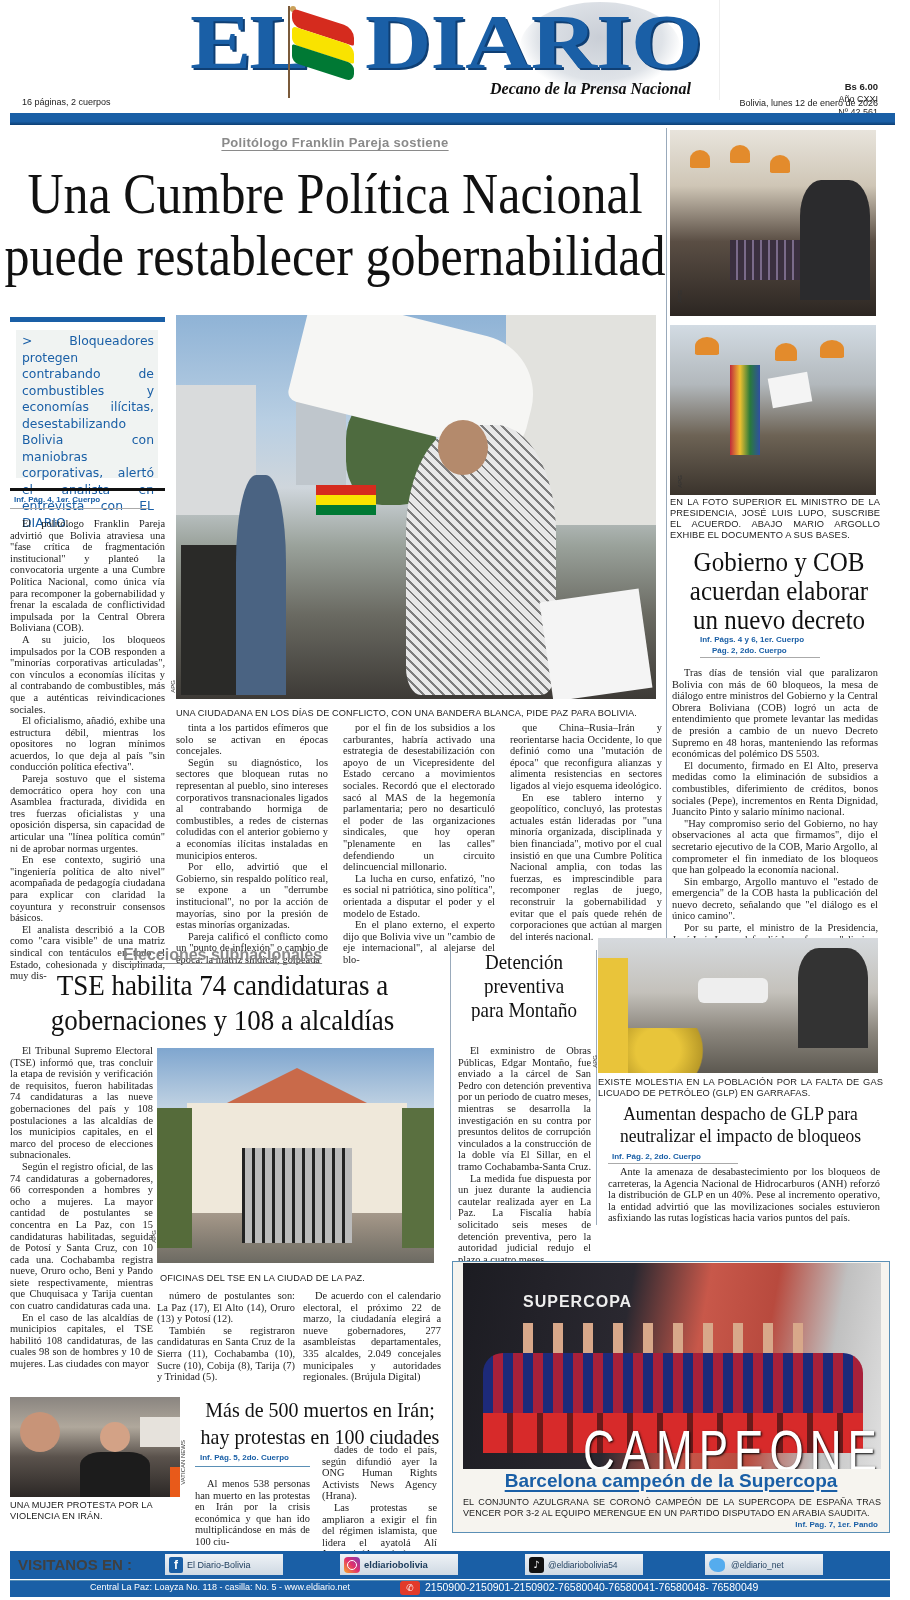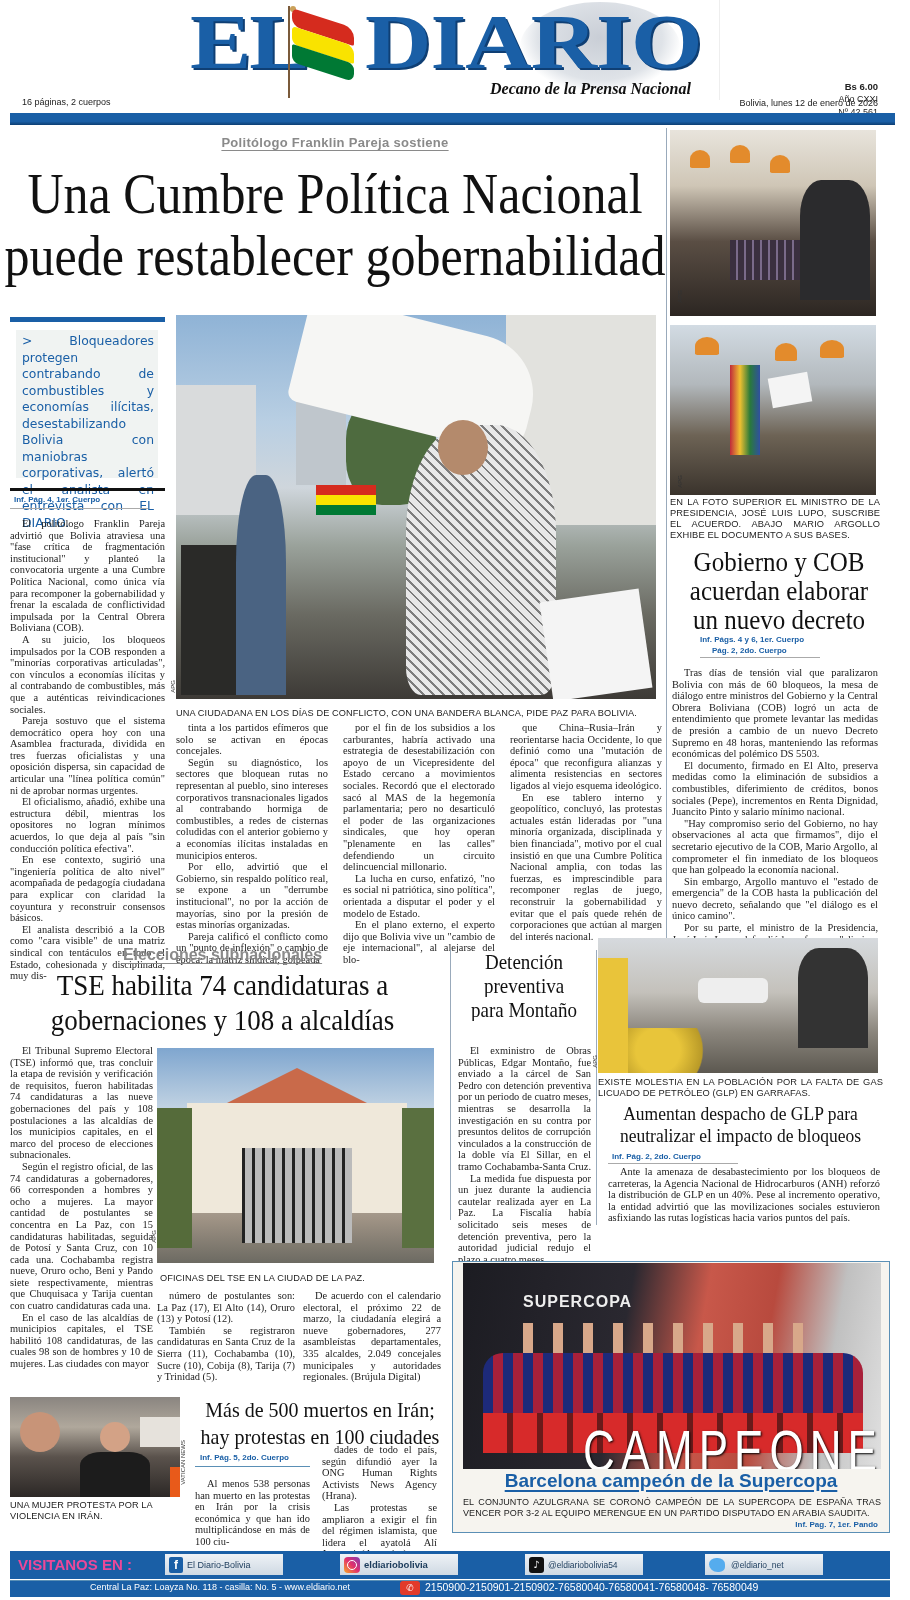--- a/index.html
+++ b/index.html
@@ -52,22 +52,22 @@
 <div class="abs" style="left:10px;top:317px;width:155px;height:5px;background:#1a5fa6"></div>
 <div class="abs" style="left:16px;top:330px;width:142px;height:148px;background:#f0f3f2;padding:6px 6px"></div>
 <div class="abs" style="left:22px;top:333px;width:132px;font-family:'DejaVu Sans',sans-serif;font-size:12.4px;line-height:16.5px;color:#1a5fa6;text-align:justify;hyphens:auto">&gt; Bloqueadores protegen contrabando de combustibles y economías ilícitas, desestabilizando Bolivia con maniobras corporativas, alertó el analista en entrevista con EL DIARIO.</div>
 <div class="abs" style="left:10px;top:488px;width:155px;height:3px;background:#111"></div>
 <div class="abs ref" style="left:14px;top:495px">Inf. Pág. 4, 1er. Cuerpo</div>
 <div class="abs" style="left:10px;top:508px;width:138px;height:1px;background:#aaa"></div>
 
 <div class="abs body-text" style="left:10px;top:518px;width:155px">
     <p>El politólogo Franklin Pareja advirtió que Bolivia atraviesa una "fase crítica de fragmentación institucional" y planteó la convocatoria urgente a una Cumbre Política Nacional, como única vía para recomponer la gobernabilidad y frenar la escalada de conflictividad impulsada por la Central Obrera Boliviana (COB).</p>
     <p>A su juicio, los bloqueos impulsados por la COB responden a "minorías corporativas articuladas", con vínculos a economías ilícitas y al contrabando de combustibles, más que a auténticas reivindicaciones sociales.</p>
+    <p>El oficialismo, añadió, exhibe una estructura débil, mientras los opositores no logran mínimos acuerdos, lo que deja al país "sin conducción política efectiva".</p>
     <p>Pareja sostuvo que el sistema democrático opera hoy con una Asamblea fracturada, dividida en tres fuerzas oficialistas y una oposición dispersa, sin capacidad de articular una "línea política común" ni de aprobar normas urgentes.</p>
-    <p>El oficialismo, añadió, exhibe una estructura débil, mientras los opositores no logran mínimos acuerdos, lo que deja al país "sin conducción política efectiva".</p>
     <p>En ese contexto, sugirió una "ingeniería política de alto nivel" acompañada de pedagogía ciudadana para explicar con claridad la coyuntura y reconstruir consensos básicos.</p>
     <p>El analista describió a la COB como "cara visible" de una matriz sindical con tentáculos en todo el Estado, cohesionada y disciplinada, muy dis-</p>
   </div>
 
 <div class="photo" style="left:176px;top:315px;width:480px;height:384px;background:linear-gradient(180deg,#8fb3d6 0%,#b9cfe3 28%,#cfd6dc 45%,#9aa29b 60%,#6a6a62 78%,#3d3a36 100%)">
   <div class="abs" style="left:0;top:70px;width:80px;height:130px;background:#d9dbdc"></div>
   <div class="abs" style="left:120px;top:70px;width:50px;height:100px;background:#bfc6cc"></div>
   <div class="abs" style="left:330px;top:0;width:150px;height:210px;background:#e2e2de"></div>
   <div class="abs" style="left:170px;top:80px;width:90px;height:110px;border-radius:40%;background:#4e6b3f"></div>
   <div class="abs" style="left:120px;top:5px;width:240px;height:110px;background:#f6f6f4;transform:rotate(14deg);border-radius:10px 60px 30px 10px"></div>
@@ -224,21 +224,21 @@
 <div class="abs" style="left:195px;top:1466px;width:115px;height:1px;background:#5a8fb5"></div>
 <div class="abs body-text" style="left:195px;top:1478px;width:115px">
     <p>Al menos 538 personas han muerto en las protestas en Irán por la crisis económica y que han ido multiplicándose en más de 100 ciu-</p>
   </div>
 <div class="abs body-text" style="left:322px;top:1444px;width:115px">
     <p>dades de todo el país, según difundió ayer la ONG Human Rights Activists News Agency (Hrana).</p>
     <p>Las protestas se ampliaron a exigir el fin del régimen islamista, que lidera el ayatolá Alí Jamenei. (Agencias)</p>
   </div>
 
 <div class="abs" style="left:10px;top:1551px;width:880px;height:28px;background:#1a5fa6"></div>
-<div class="abs" style="left:18px;top:1556px;font-family:'Liberation Sans',sans-serif;font-weight:bold;font-size:15px;color:#ec4899">VISITANOS EN :</div>
+<div class="abs" style="left:18px;top:1556px;font-family:'Liberation Sans',sans-serif;font-weight:bold;font-size:15px;color:#404040">VISITANOS EN :</div>
 
 <div class="abs" style="left:165px;top:1554px;width:118px;height:21px;background:linear-gradient(#eef2f6,#cfd9e3);display:flex;align-items:center;gap:4px;padding-left:4px">
   <span style="width:14px;height:16px;background:#1a5fa6;color:#fff;font-family:'Liberation Sans',sans-serif;font-weight:bold;font-size:12px;text-align:center;line-height:16px;border-radius:2px">f</span>
   <span style="font-family:'Liberation Sans',sans-serif;font-size:9px;color:#1a3a5a">El Diario-Bolivia</span>
 </div>
 <div class="abs" style="left:340px;top:1554px;width:118px;height:21px;background:linear-gradient(#eef2f6,#cfd9e3);display:flex;align-items:center;gap:4px;padding-left:4px">
   <span style="width:16px;height:16px;border-radius:4px;background:linear-gradient(45deg,#f9a825,#e1306c,#833ab4);display:inline-block;position:relative">
       <span style="position:absolute;left:3px;top:3px;width:10px;height:10px;border:1.5px solid #fff;border-radius:50%"></span>
     </span>
   <span style="font-family:'Liberation Sans',sans-serif;font-weight:bold;font-size:9.5px;color:#1a3a5a">eldiariobolivia</span>

